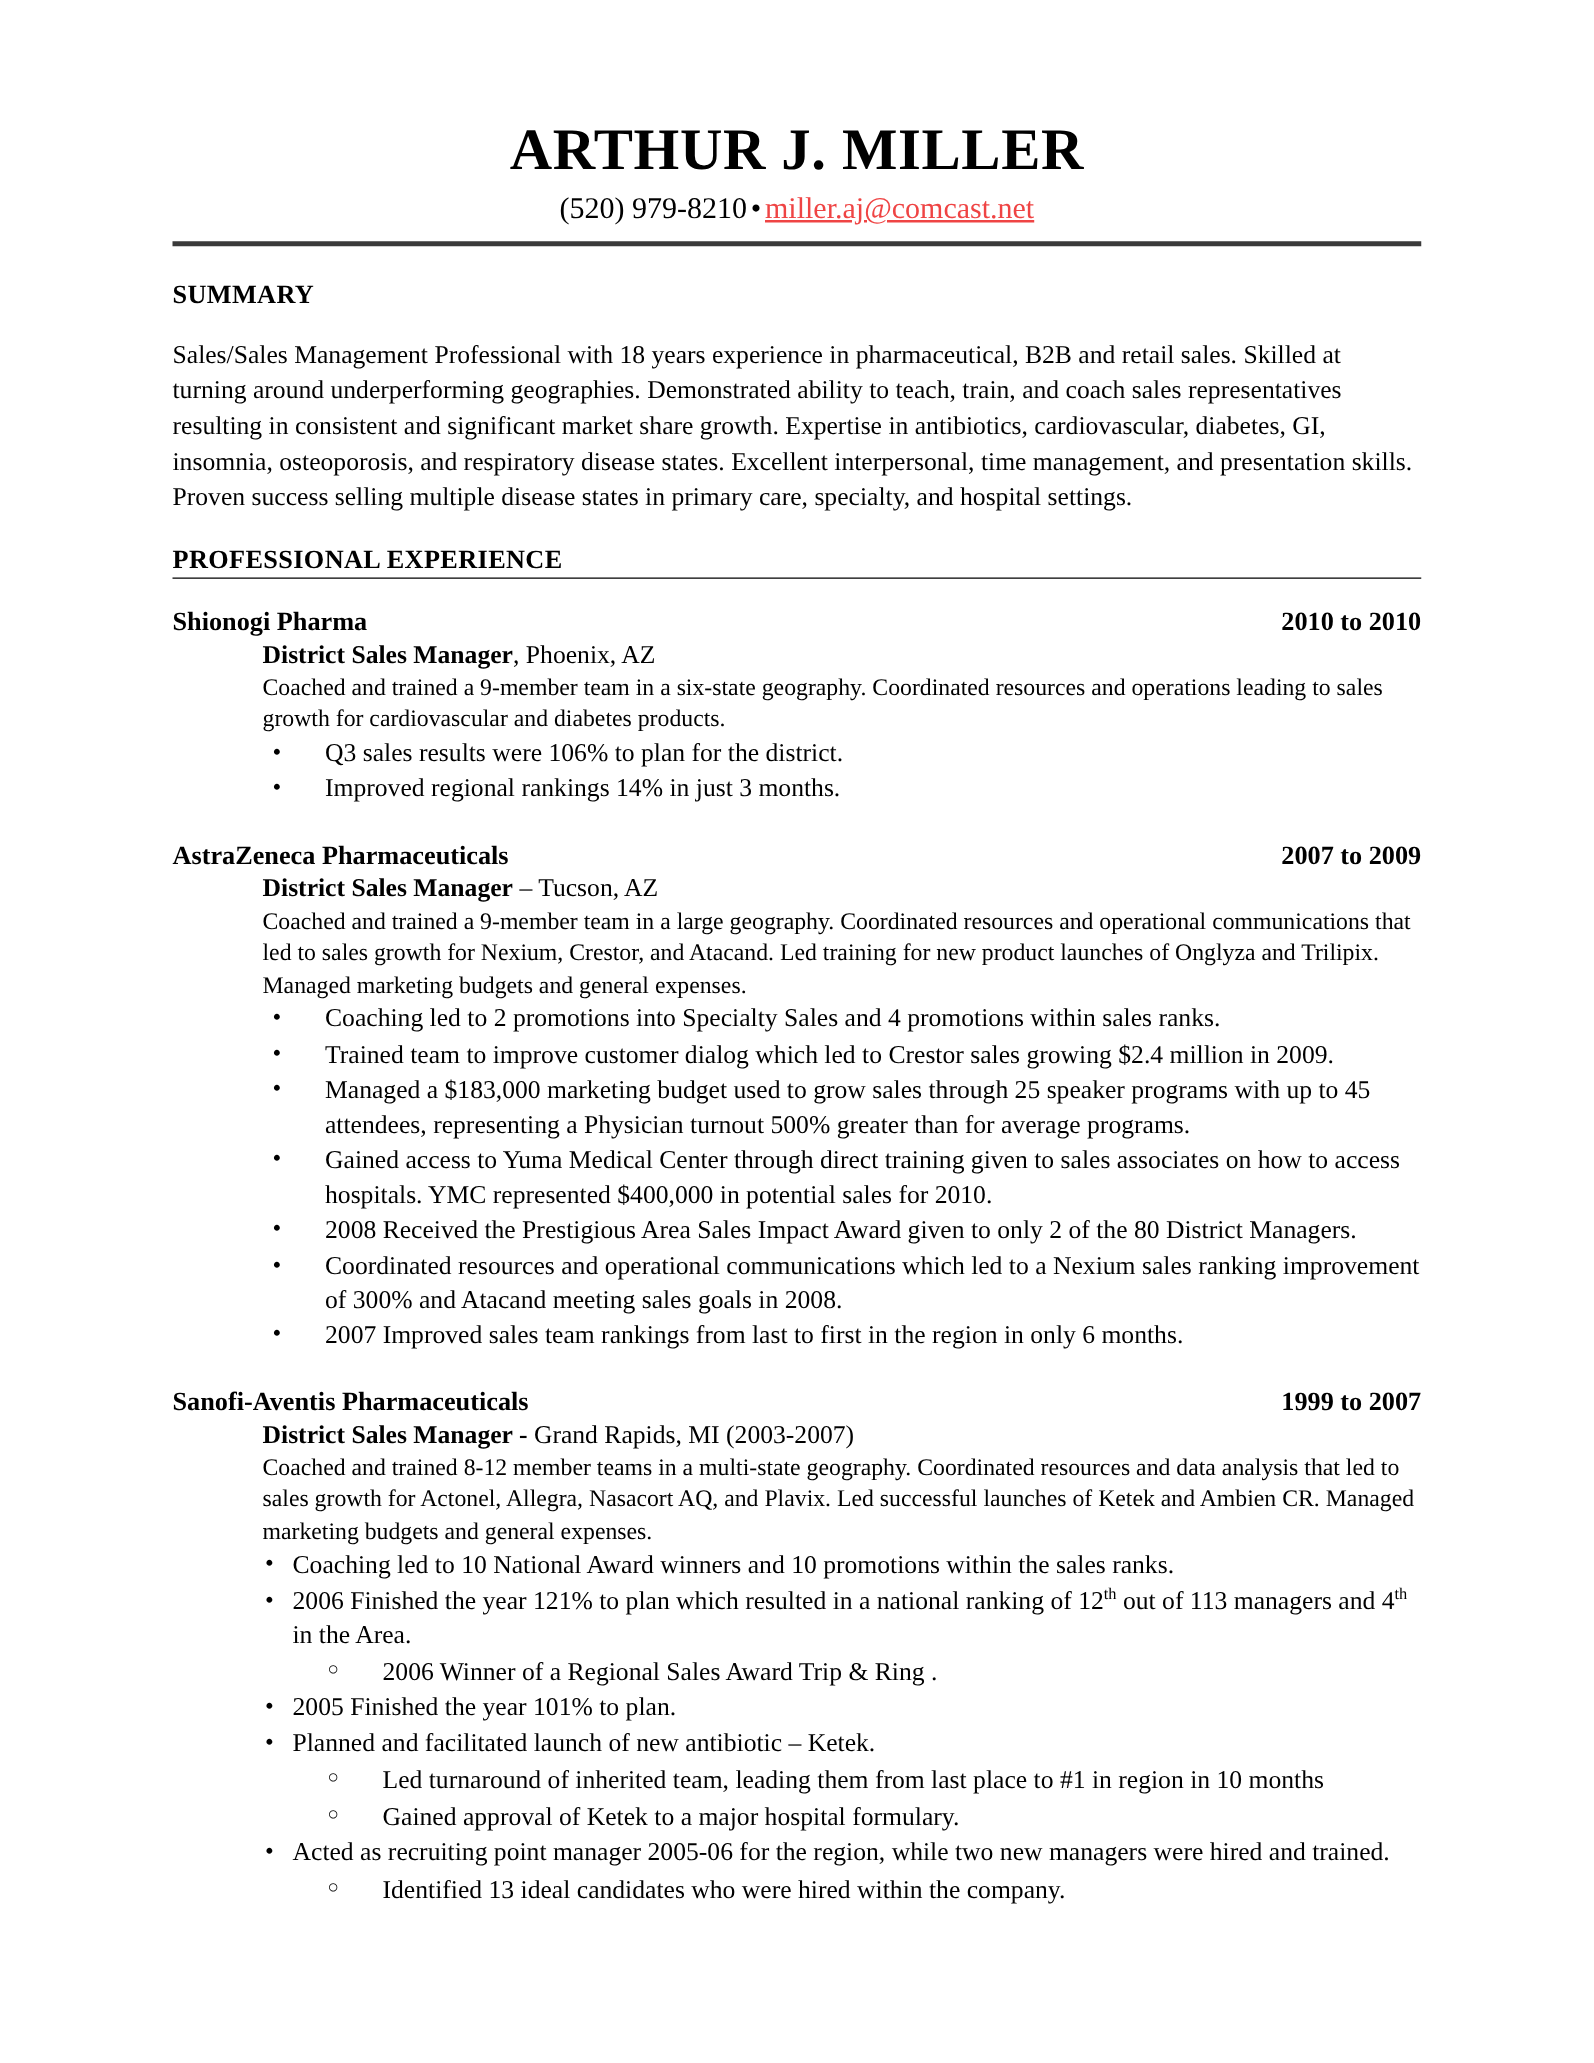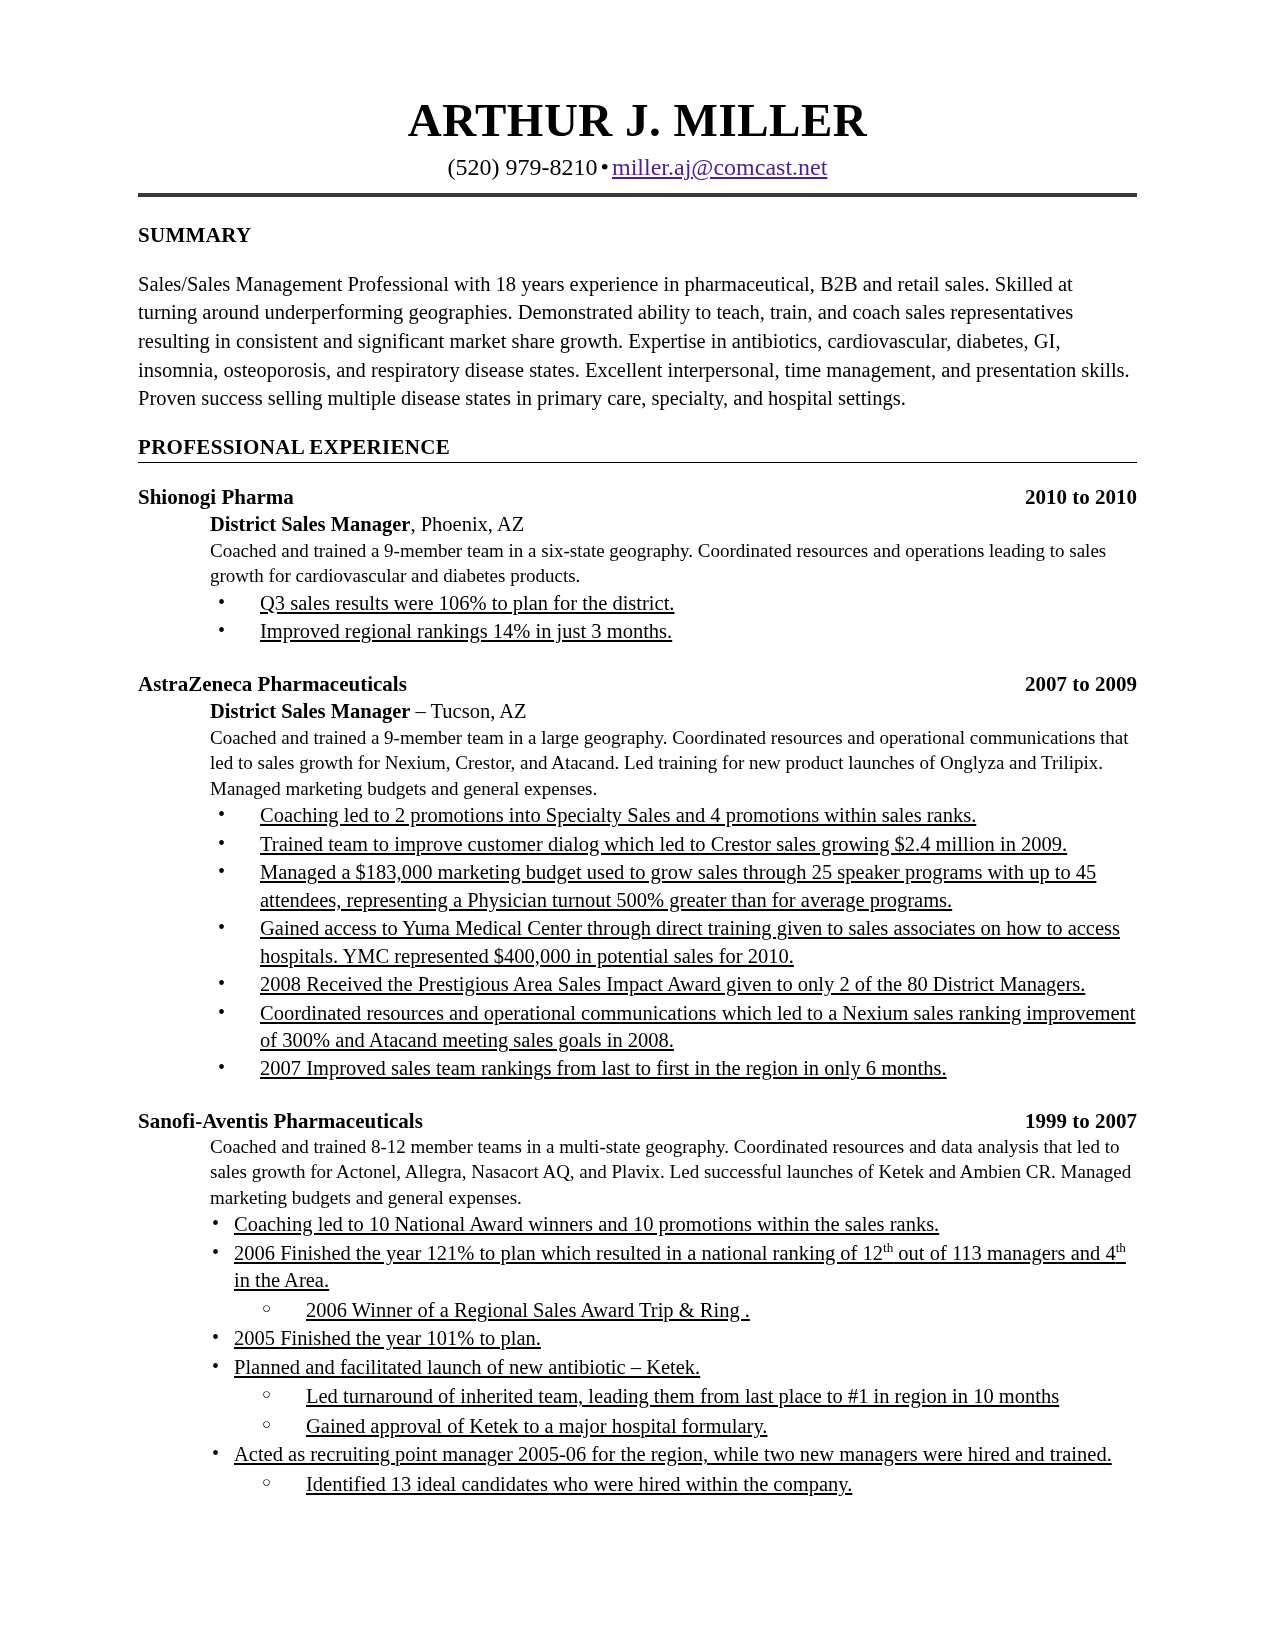--- a/index.html
+++ b/index.html
@@ -27,21 +27,21 @@
     letter-spacing: 0.5px;
     line-height: 1.05;
     margin: 0 0 6px 0;
   }
   .contact-line {
     font-size: 24px;
     line-height: 1.34;
     margin: 0;
   }
   .email-link {
-    color: #4c1d95;
+    color: #ef4444;
     text-decoration: underline;
   }
   .bullet-sep { padding: 0 3px; }
 
   .header-rule {
     margin-top: 9px;
     border: 0;
     border-top: 4px solid #3a3a3a;
     width: 100%;
   }
@@ -92,21 +92,20 @@
   .job-desc {
     font-size: 19px;
     line-height: 1.34;
     margin-top: 1px;
   }
 
   ul.bullets {
     list-style: none;
     margin: 0;
     padding: 0;
-    text-decoration: underline;
   }
   ul.bullets > li {
     font-size: 20.5px;
     line-height: 1.34;
     position: relative;
     padding-left: 50px;
     margin-top: 1px;
   }
   ul.bullets > li::before {
     content: "\2022";
@@ -198,20 +197,21 @@
               <li><span>2007 Improved sales team rankings from last to first in the region in only 6 months.</span></li>
             </ul>
           </div>
         </div>
         <div class="job">
           <div class="job-headline">
             <span class="job-company">Sanofi-Aventis Pharmaceuticals</span>
             <span class="job-dates">1999 to 2007</span>
           </div>
           <div class="job-body">
+            <div class="job-title-line"><span class="job-title-strong">District Sales Manager -</span><span> Grand Rapids, MI (2003-2007)</span></div>
             <p class="job-desc" style="margin: 0px;">Coached and trained 8-12 member teams in a multi-state geography.  Coordinated resources and data analysis that led to sales growth for Actonel, Allegra, Nasacort AQ, and Plavix.  Led successful launches of Ketek and Ambien CR.  Managed marketing budgets and general expenses.</p>
             <ul class="bullets tight">
               <li><span>Coaching led to 10 National Award winners and 10 promotions within the sales ranks.</span></li>
               <li><span>2006 Finished the year 121% to plan which resulted in a national ranking of 12<sup>th</sup> out of 113 managers and 4<sup>th</sup> in the Area.</span><ul class="subbullets">
                   <li><span>2006 Winner of a Regional Sales Award Trip &amp; Ring .</span></li>
                 </ul></li>
               <li><span>2005 Finished the year 101% to plan.</span></li>
               <li><span>Planned and facilitated launch of new antibiotic – Ketek.</span><ul class="subbullets">
                   <li><span>Led turnaround of inherited team, leading them from last place to #1 in region in 10 months</span></li>
                   <li><span>Gained approval of Ketek to a major hospital formulary.</span></li>

